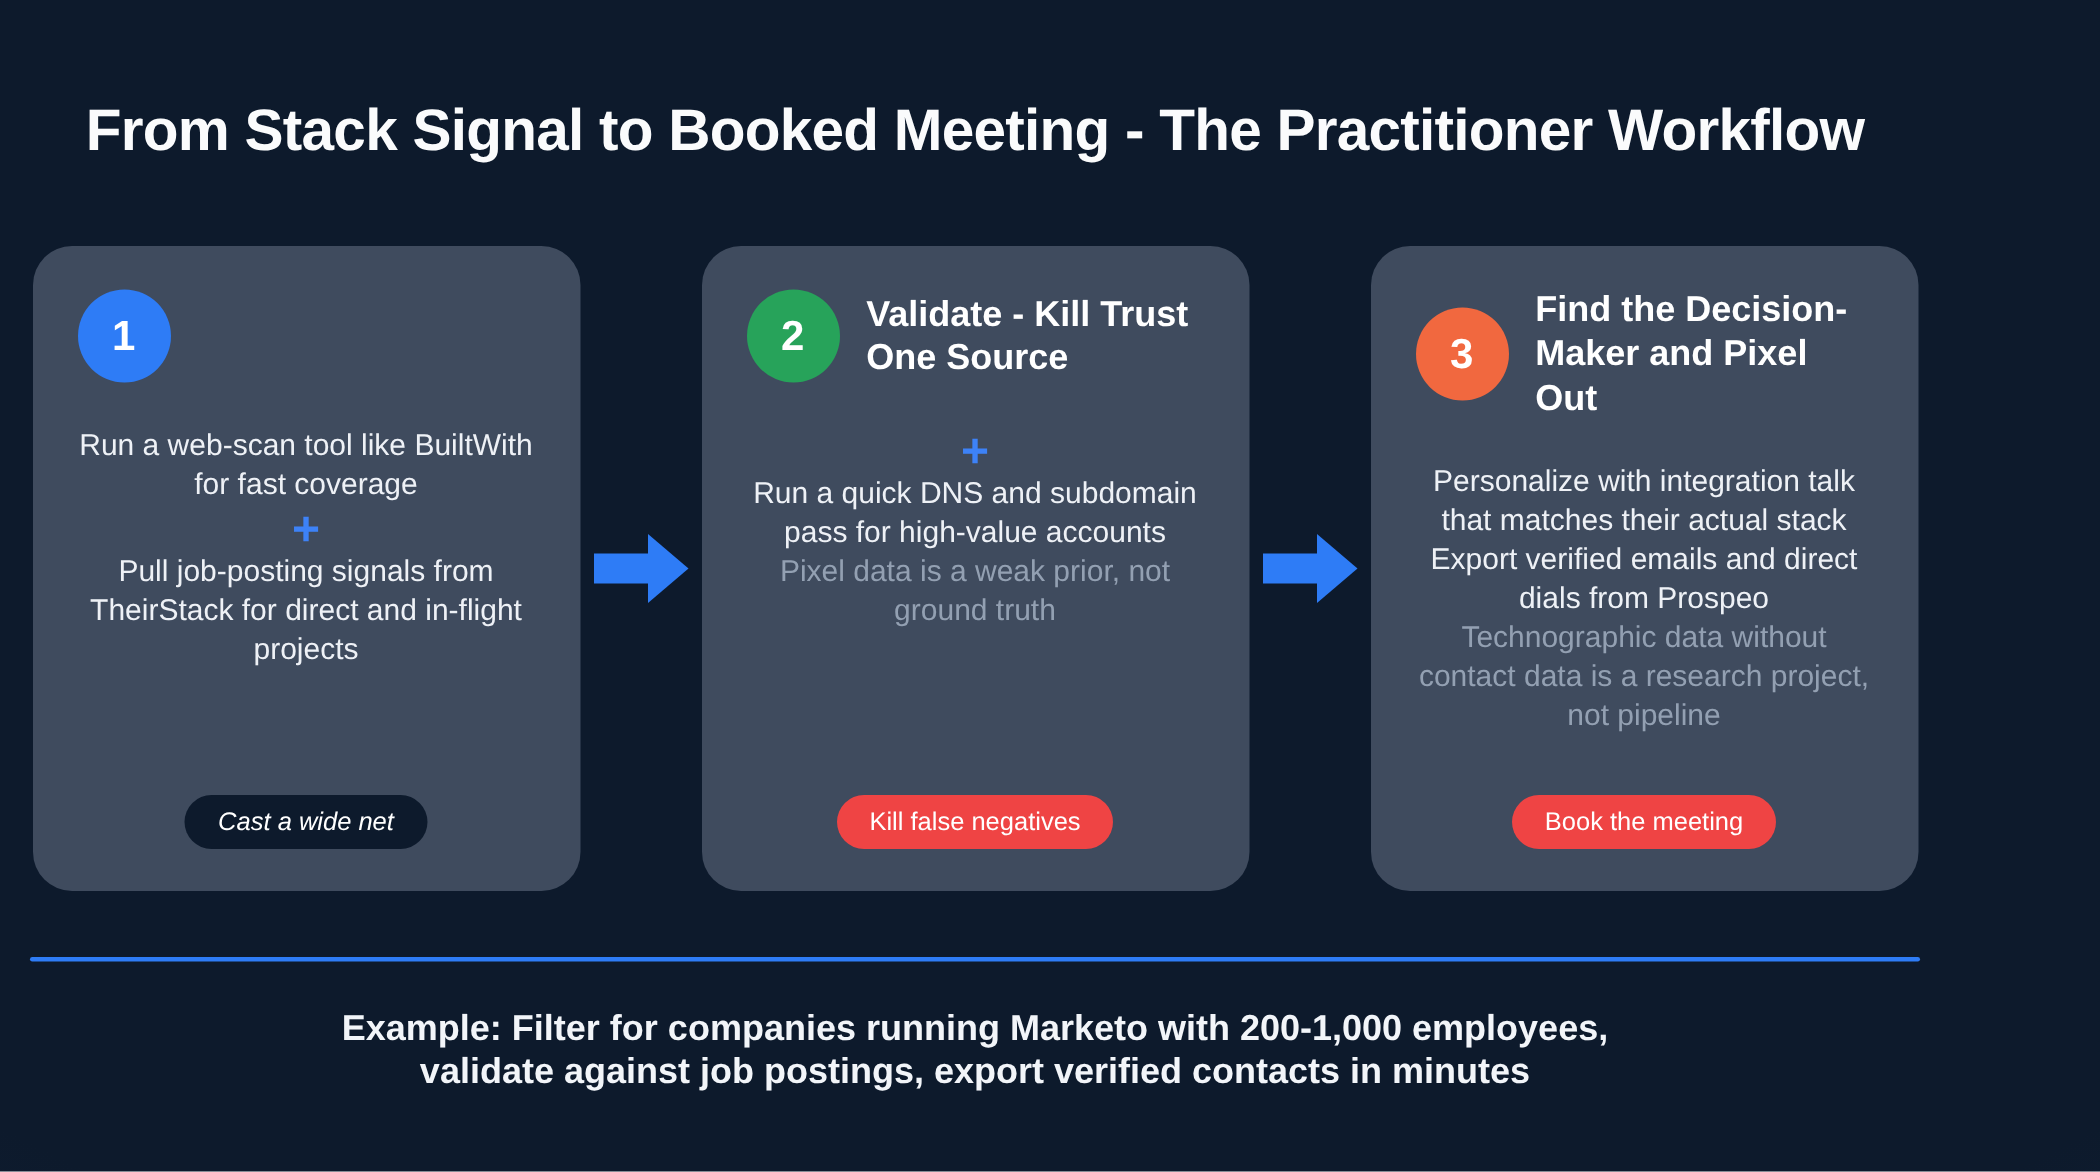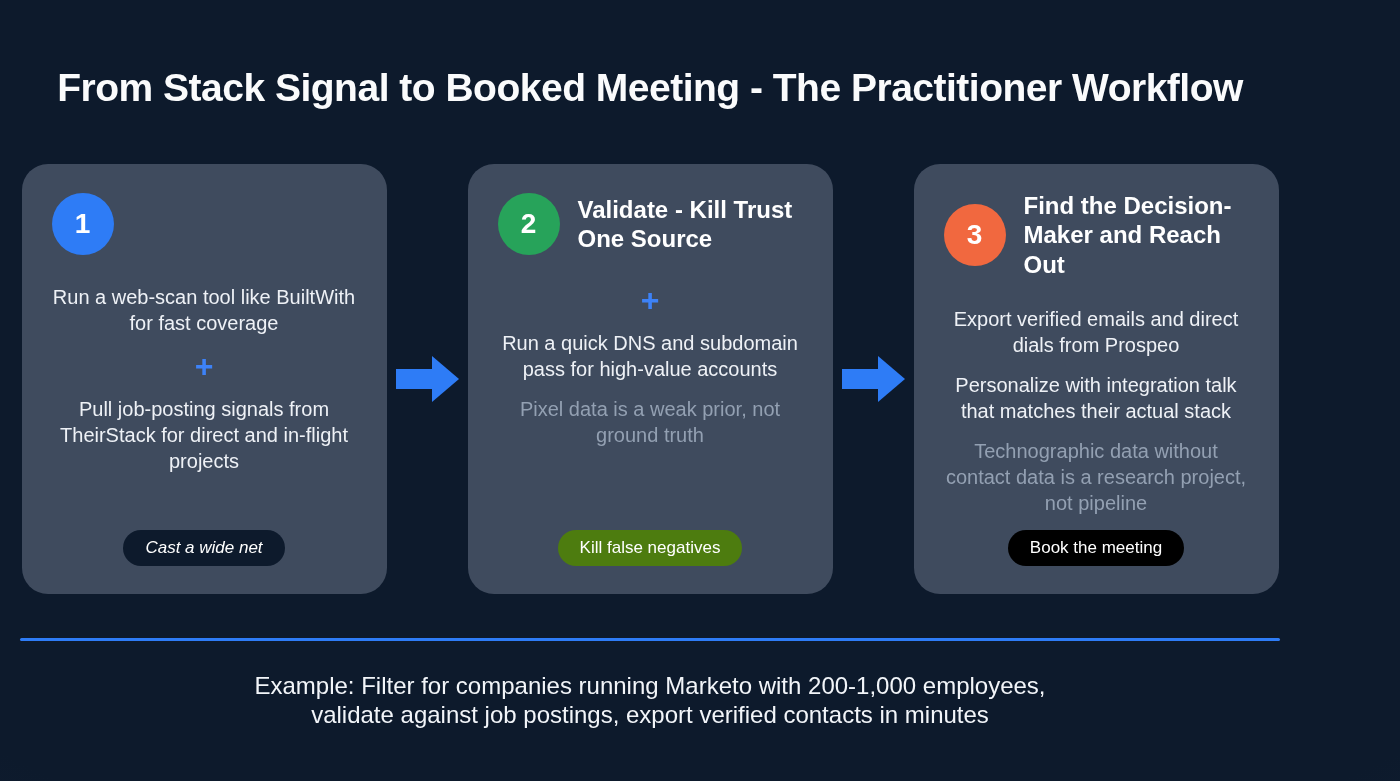--- a/index.html
+++ b/index.html
@@ -79,21 +79,20 @@
     color: #ffffff;
     text-align: left;
   }
 
   .card-body {
     flex: 1;
     display: flex;
     flex-direction: column;
     align-items: center;
     text-align: center;
-    gap: 14px;
     padding: 6px 2px 0;
   }
 
   .body-text {
     font-size: 20px;
     line-height: 1.3;
     color: #eef1f6;
   }
 
   .note-text {
@@ -112,22 +111,22 @@
   .badge {
     margin-top: auto;
     padding: 8px 22px;
     border-radius: 999px;
     font-size: 17px;
     font-weight: 500;
     color: #ffffff;
     white-space: nowrap;
   }
   .badge.dark   { background: #0d1a2c; font-style: italic; }
-  .badge.green  { background: #4d7c0f; }
-  .badge.orange { background: #000000; }
+  .badge.green  { background: #ef4444; }
+  .badge.orange { background: #ef4444; }
 
   .arrow {
     display: flex;
     align-items: center;
     margin: 0 9px;
   }
   .arrow-body {
     width: 36px;
     height: 20px;
     background: #2e7cf6;
@@ -148,20 +147,21 @@
     background: #2e7cf6;
     margin-top: 44px;
   }
 
   .footer-text {
     margin-top: 30px;
     font-size: 24px;
     line-height: 1.22;
     color: #f2f5f9;
     text-align: center;
+    font-weight: bold;
   }
 </style>
 </head>
 <body>
 
 <div class="page">
 
   <h1 class="title">From Stack Signal to Booked Meeting - The Practitioner Workflow</h1>
 
   <div class="cards-row">
@@ -197,25 +197,25 @@
     </section>
 
     <div class="arrow">
       <span class="arrow-body"></span>
       <span class="arrow-head"></span>
     </div>
 
     <section class="card">
       <div class="card-header">
         <div class="step-circle orange">3</div>
-        <h2 class="card-title">Find the Decision-Maker and Reach Out</h2>
+        <h2 class="card-title">Find the Decision-Maker and Pixel Out</h2>
       </div>
       <div class="card-body">
+        <p class="body-text">Personalize with integration talk that matches their actual stack</p>
         <p class="body-text">Export verified emails and direct dials from Prospeo</p>
-        <p class="body-text">Personalize with integration talk that matches their actual stack</p>
         <p class="note-text">Technographic data without contact data is a research project, not pipeline</p>
         <div class="badge orange">Book the meeting</div>
       </div>
     </section>
 
   </div>
 
   <hr class="divider">
 
   <p class="footer-text">

